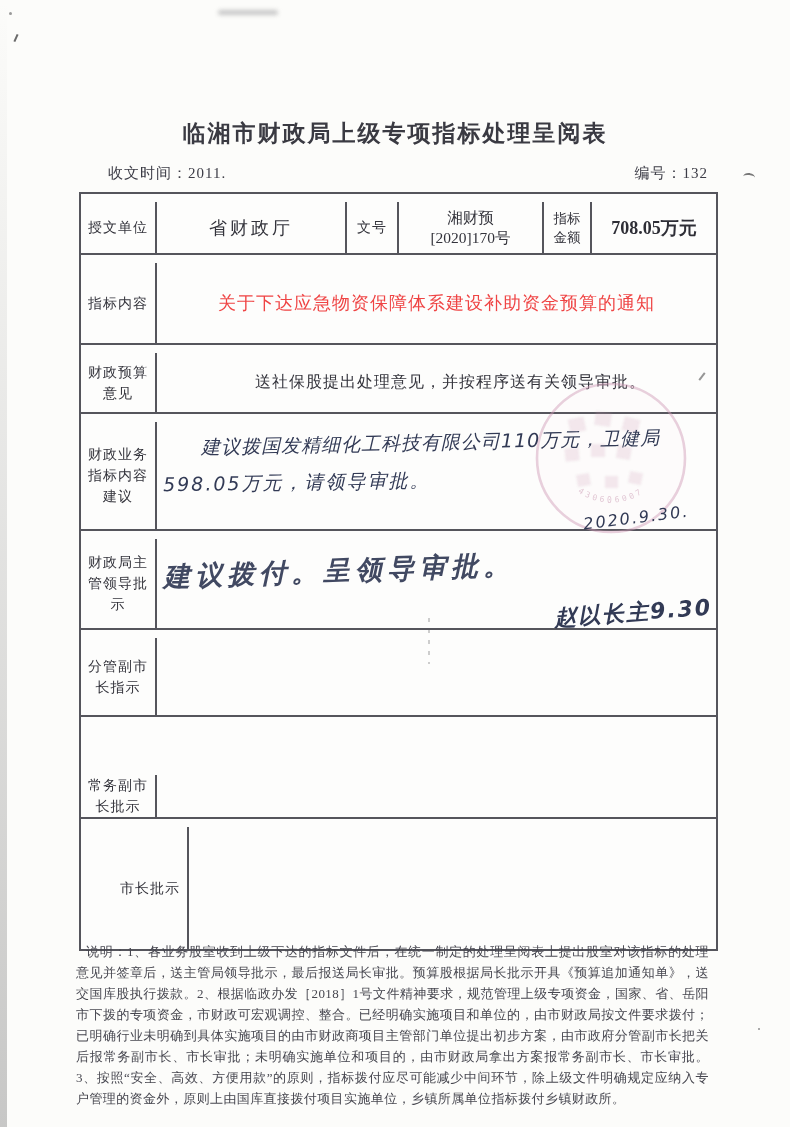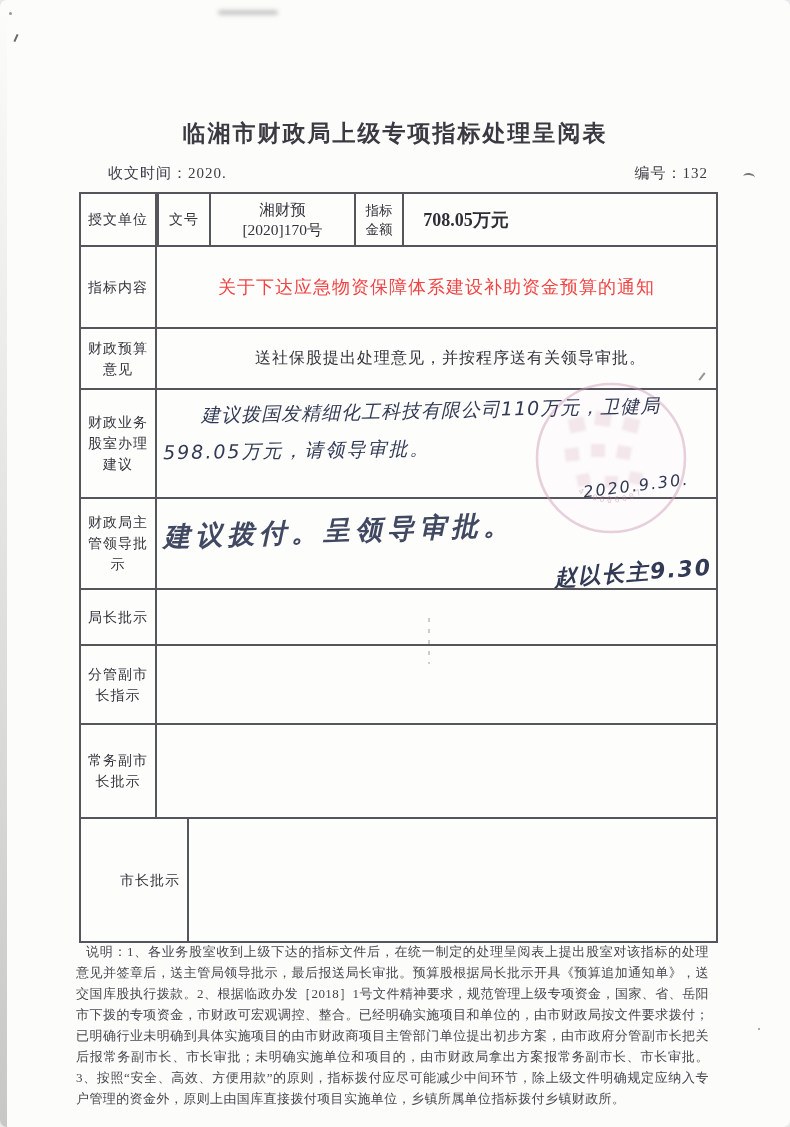--- a/index.html
+++ b/index.html
@@ -3,21 +3,20 @@
 <meta charset="utf-8">
 <style>
   html,body{margin:0;padding:0;background:#e9e9e9;}
   .page{
     position:relative;
     width:790px;height:1127px;
     background:#fcfcfa;
     font-family:"Liberation Serif", serif;
     color:#33333b;
     overflow:hidden;
-    border-radius:7px;
   }
   .page::before{
     content:"";position:absolute;left:0;top:0;bottom:0;width:7px;z-index:5;
     background:linear-gradient(to bottom, rgba(140,140,140,0), rgba(120,120,120,0.40));
     pointer-events:none;
   }
   .title{
     position:absolute;left:0;top:118px;width:100%;margin:0;
     text-align:center;font-family:"Liberation Sans", sans-serif;
     font-size:23px;font-weight:bold;letter-spacing:2px;color:#3a3a42;
@@ -26,21 +25,21 @@
     position:absolute;left:108px;top:164px;width:600px;
     display:flex;justify-content:space-between;
     font-size:15px;color:#3c3c46;letter-spacing:1px;
   }
   
   .doc-table{
     position:absolute;left:79px;top:192px;width:639px;
     border:2px solid #55555c;box-sizing:border-box;
     background:rgba(255,255,255,0.35);
   }
-  .row{display:flex;border-bottom:2px solid #55555c;box-sizing:border-box;position:relative;}
+  .row{display:flex;border-bottom:2px solid #55555c;box-sizing:border-box;position:relative;margin-top:8px;}
   .row:last-child{border-bottom:none;}
   .cell{box-sizing:border-box;display:flex;align-items:center;justify-content:center;}
   .lbl{
     width:76px;min-width:76px;border-right:2px solid #55555c;
     text-align:center;font-size:14px;line-height:21px;color:#33333b;
     white-space:pre-line;letter-spacing:1px;
   }
   .val{flex:1;text-align:center;}
   .r1{height:53px;}
   .r1 .midlbl{width:54px;min-width:54px;border-right:2px solid #55555c;border-left:2px solid #55555c;font-size:14px;letter-spacing:1px;}
@@ -49,21 +48,21 @@
   .r1 .unitval{font-size:18px;letter-spacing:3px;}
   .r1 .amtval{width:124px;min-width:124px;font-size:18px;font-weight:bold;color:#2e2e36;}
   .r2{height:82px;}
   .r2 .val{font-size:18px;letter-spacing:1px;color:#ef4444;}
   .r3{height:61px;}
   .r3 .val{font-size:16px;letter-spacing:1px;padding-left:28px;}
   .r4{height:109px;}
   .r5{height:91px;}
   .r6{height:56px;}
   .r7{height:79px;}
-  .r8{height:94px;}
+  .r8{height:94px;align-items:flex-end;}
   .r9{height:122px;padding-left:32px;}
   
   .handcell{flex:1;position:relative;z-index:3;}
   .hand{
     font-family:"DejaVu Sans", sans-serif;font-style:italic;
     color:#323a55;position:absolute;white-space:nowrap;
   }
   .h4a{left:44px;top:8px;font-size:19px;letter-spacing:1px;transform:rotate(-1.2deg);}
   .h4b{left:6px;top:48px;font-size:19px;letter-spacing:2px;transform:rotate(-1deg);}
   .h4date{right:26px;bottom:2px;font-size:16px;letter-spacing:2px;transform:rotate(-7deg);}
@@ -97,28 +96,29 @@
   <div class="art speck2"></div>
   <div class="art smudge"></div>
   <div class="art squiggle"></div>
   <div class="art tick"></div>
   <div class="art dotline"></div>
   <div class="art tick2"></div>
 
   <h1 class="title">临湘市财政局上级专项指标处理呈阅表</h1>
 
   <div class="meta">
-    <span>收文时间：2020.</span>
+    <span>收文时间：2011.</span>
     <span>编号：132</span>
   </div>
 
   <div class="doc-table">
 
     <div class="row r1">
       <div class="cell lbl">授文单位</div>
+      <div class="cell val unitval">省财政厅</div>
       <div class="cell midlbl">文号</div>
       <div class="cell docno">湘财预
 [2020]170号</div>
       <div class="cell amtlbl">指标
 金额</div>
       <div class="cell amtval">708.05万元</div>
     </div>
 
     <div class="row r2">
       <div class="cell lbl">指标内容</div>
@@ -126,43 +126,39 @@
     </div>
 
     <div class="row r3">
       <div class="cell lbl">财政预算
 意见</div>
       <div class="cell val">送社保股提出处理意见，并按程序送有关领导审批。</div>
     </div>
 
     <div class="row r4">
       <div class="cell lbl">财政业务
-股室办理
+指标内容
 建议</div>
       <div class="handcell">
         <span class="hand h4a">建议拨国发精细化工科技有限公司110万元，卫健局</span>
         <span class="hand h4b">598.05万元，请领导审批。</span>
         <span class="hand h4date">2020.9.30.</span>
       </div>
     </div>
 
     <div class="row r5">
       <div class="cell lbl">财政局主
 管领导批
 示</div>
       <div class="handcell">
         <span class="hand h5a">建议拨付。呈领导审批。</span>
         <span class="hand h5sig">赵以长主9.30</span>
       </div>
     </div>
 
-    <div class="row r6">
-      <div class="cell lbl">局长批示</div>
-      <div class="cell val"></div>
-    </div>
 
     <div class="row r7">
       <div class="cell lbl">分管副市
 长指示</div>
       <div class="cell val"></div>
     </div>
 
     <div class="row r8">
       <div class="cell lbl">常务副市
 长批示</div>

